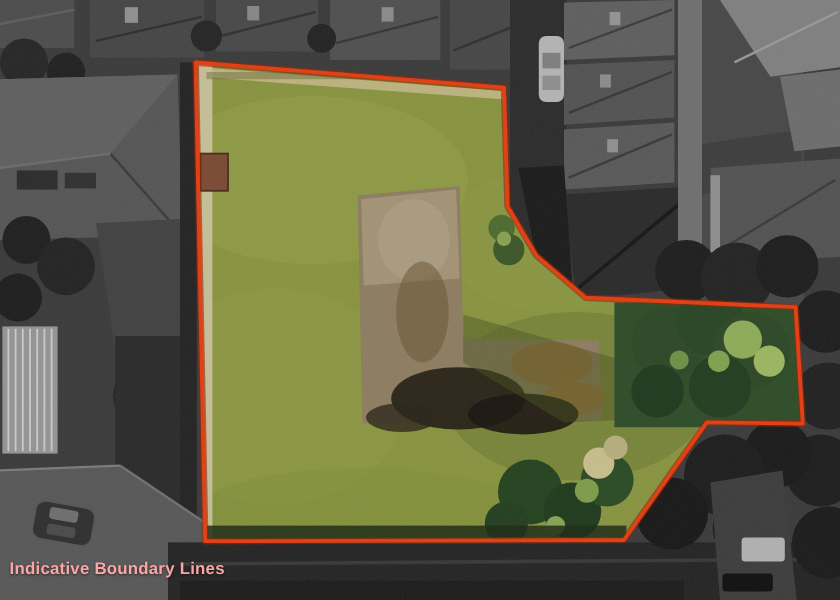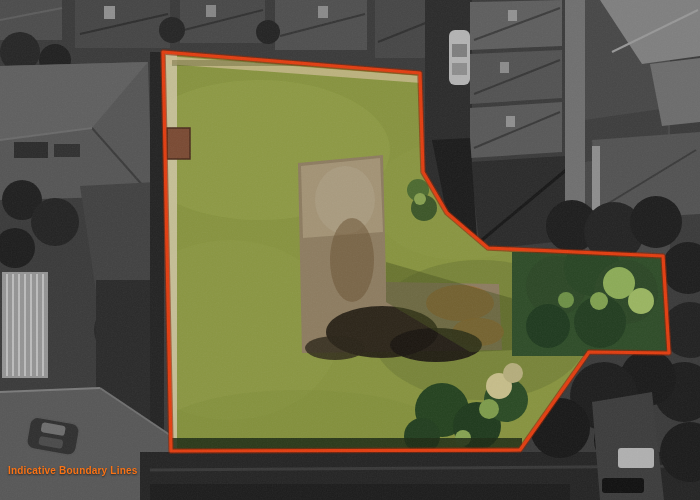--- a/index.html
+++ b/index.html
@@ -1,20 +1,20 @@
 <!DOCTYPE html>
 <html><head>
 <meta charset="utf-8">
 <style>
   html,body{margin:0;padding:0;background:#111;}
   .stage{position:relative;width:700px;height:500px;overflow:hidden;background:#2e2e2e;
          font-family:"Liberation Sans",sans-serif;}
   .stage svg{position:absolute;inset:0;display:block;}
-  .caption{position:absolute;left:8px;top:465px;font-size:10px;font-weight:bold;
-           color:#f97316;letter-spacing:.2px;text-shadow:0 1px 2px rgba(0,0,0,.6);
+  .caption{position:absolute;left:8px;top:465px;font-size:14px;font-weight:bold;
+           color:#fca5a5;letter-spacing:.2px;text-shadow:0 1px 2px rgba(0,0,0,.6);
            user-select:none;}
 </style>
 </head>
 <body>
 
 <div class="stage">
 <svg viewBox="0 0 700 500" width="700" height="500">
   <defs>
     <clipPath id="propClip">
       <polygon points="163,52 420,73 423,172 447,213 488,248 663,256 669,353 589,352 520,450 171,451"></polygon>

